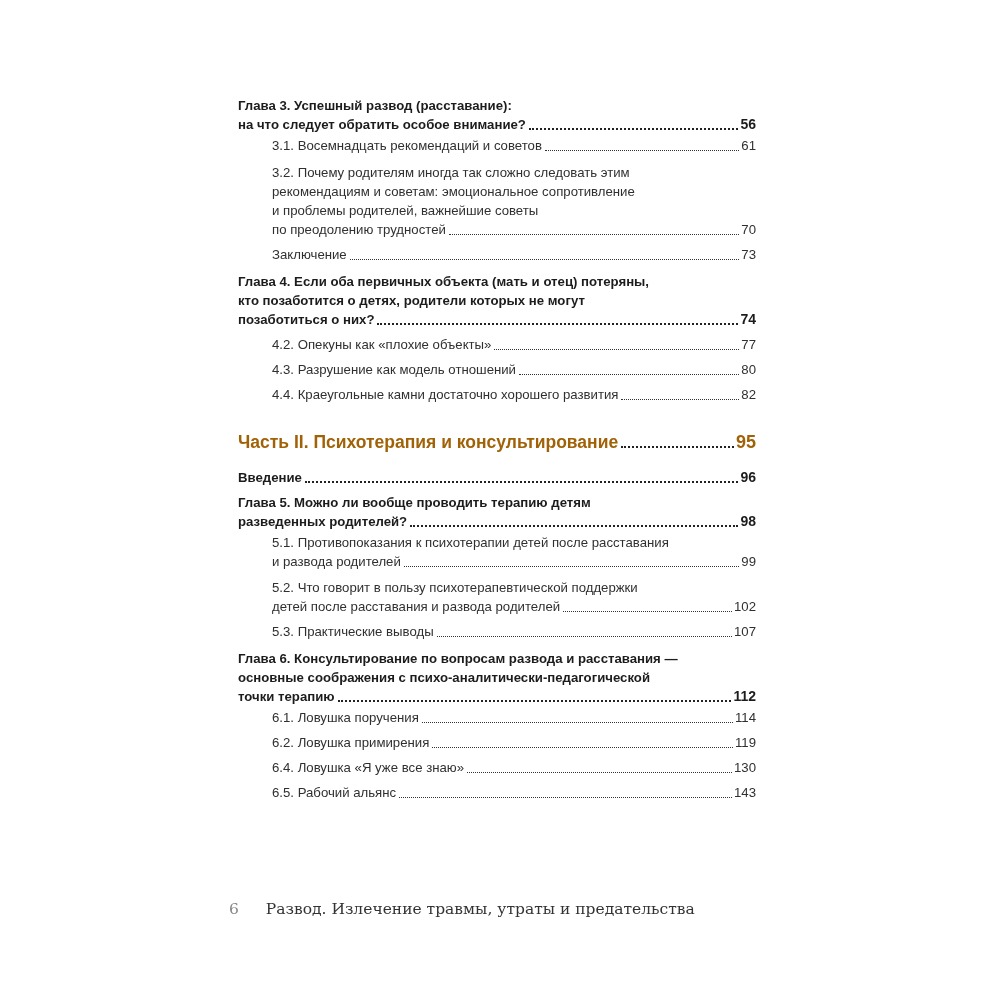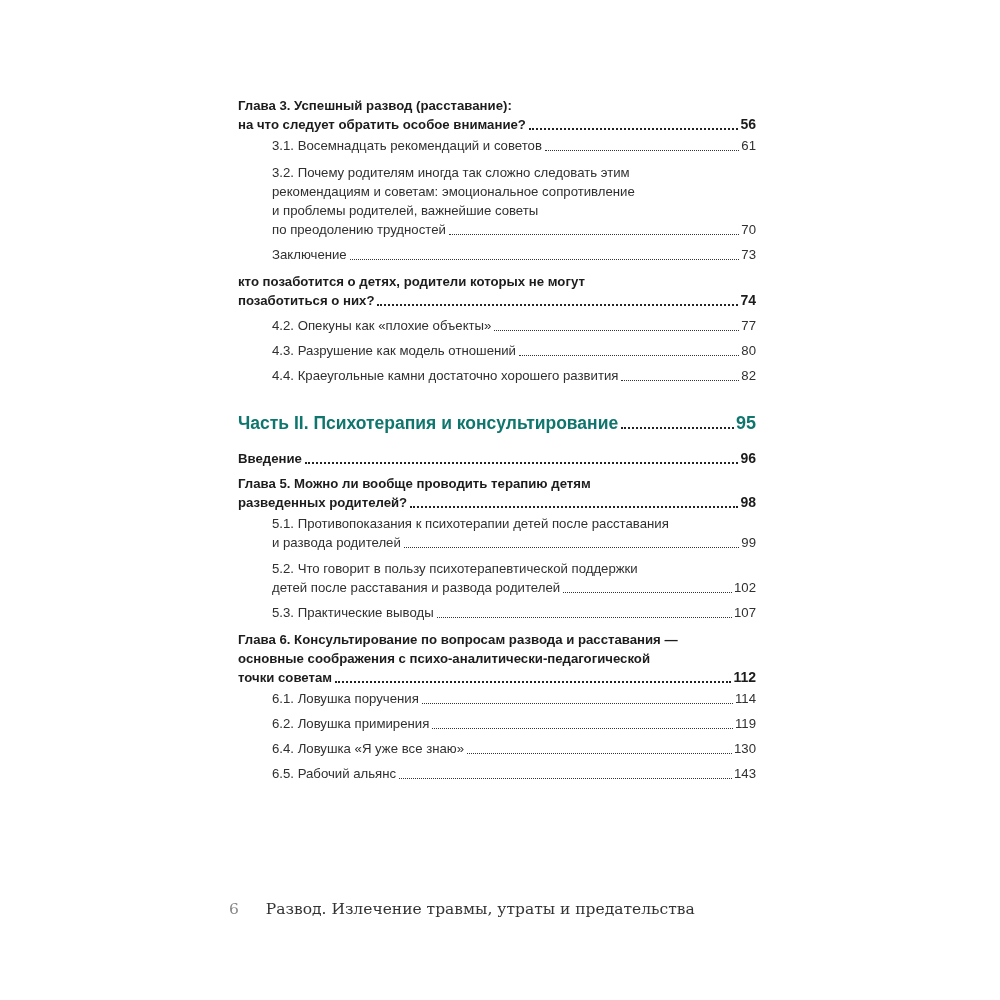--- a/index.html
+++ b/index.html
@@ -8,21 +8,21 @@
   .page { position:absolute; left:238px; top:96px; width:518px; }
   .entry { display:flex; align-items:flex-end; }
   .entry .text { white-space:normal; }
   .entry .lead { flex:1; border-bottom:1.5px dotted #333; margin:0 2px 4px 3px; min-width:10px; }
   .entry .pg { white-space:nowrap; }
   .chapter { font-weight:bold; font-size:13.2px; line-height:19px; color:#1c1c1c; }
   .chapter .lead { border-bottom:2px dotted #222; }
   .chapter .pg { font-size:14px; }
   .sub { font-size:13.2px; line-height:19px; color:#303030; padding-left:34px; margin-top:6px; }
   .block-ch3 .sub:first-of-type { margin-top:2px; }
-  .part { font-weight:bold; font-size:17.5px; line-height:24px; color:#0f766e; margin-top:26px; }
+  .part { font-weight:bold; font-size:17.5px; line-height:24px; color:#a16207; margin-top:26px; }
   .part .lead { border-bottom:2.5px dotted #222; margin-bottom:6px; }
   .part .pg { font-size:18px; }
   .footer { position:absolute; top:900px; left:229px; font-family:"DejaVu Serif", serif; font-size:15.5px; color:#333;text-align:center; }
   .footer .num { color:#888; margin-right:22px; }
 </style>
 </head>
 <body>
 
 <div class="page">
 
@@ -51,20 +51,21 @@
       </div>
     </div>
     <div class="sub entry">
       <span class="text">Заключение</span>
       <span class="lead"></span>
       <span class="pg">73</span>
     </div>
   </div>
 
   <div class="chapter" style="margin-top:8px">
+    <div>Глава 4. Если оба первичных объекта (мать и отец) потеряны,</div>
     <div>кто позаботится о детях, родители которых не могут</div>
     <div class="entry">
       <span class="text">позаботиться о них?</span>
       <span class="lead"></span>
       <span class="pg">74</span>
     </div>
   </div>
   <div class="sub entry">
     <span class="text">4.2. Опекуны как «плохие объекты»</span>
     <span class="lead"></span>
@@ -120,21 +121,21 @@
   <div class="sub entry">
     <span class="text">5.3. Практические выводы</span>
     <span class="lead"></span>
     <span class="pg">107</span>
   </div>
 
   <div class="chapter" style="margin-top:8px">
     <div>Глава 6. Консультирование по вопросам развода и расставания —</div>
     <div>основные соображения с психо-аналитически-педагогической</div>
     <div class="entry">
-      <span class="text">точки советам</span>
+      <span class="text">точки терапию</span>
       <span class="lead"></span>
       <span class="pg">112</span>
     </div>
   </div>
   <div class="sub entry" style="margin-top:2px">
     <span class="text">6.1. Ловушка поручения</span>
     <span class="lead"></span>
     <span class="pg">114</span>
   </div>
   <div class="sub entry">

